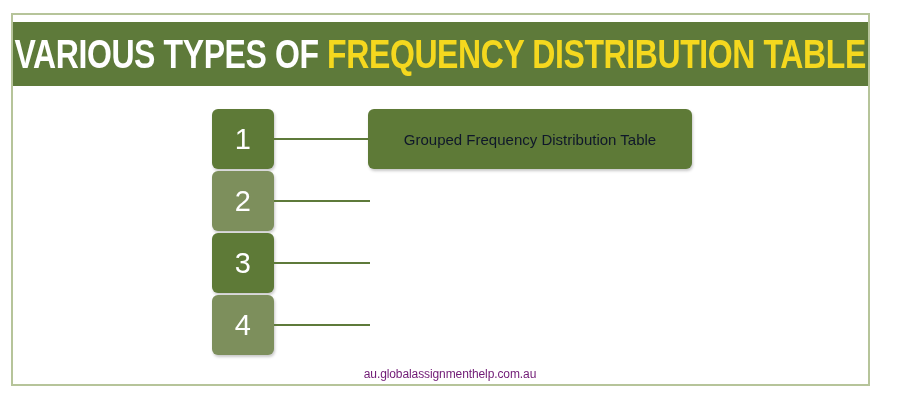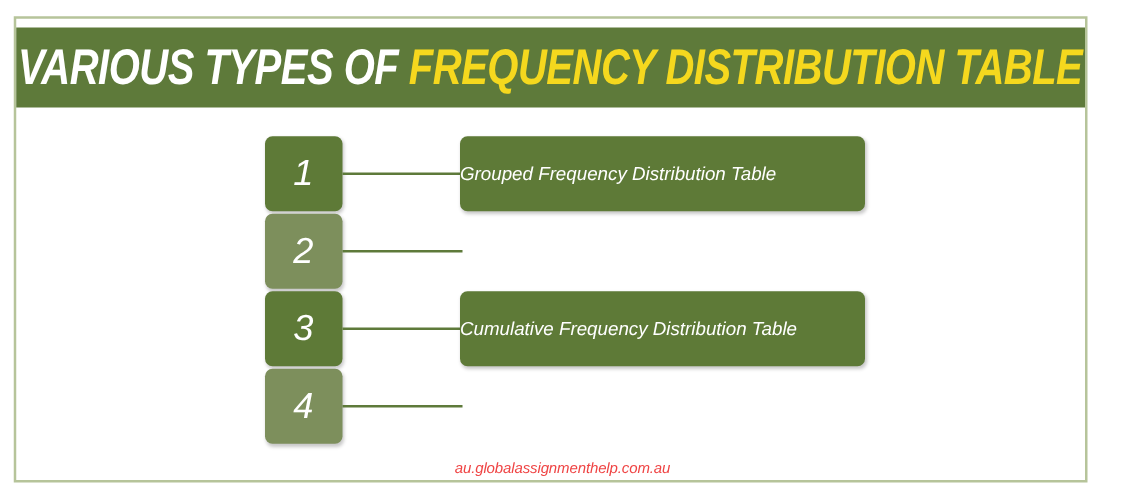--- a/index.html
+++ b/index.html
@@ -7,21 +7,20 @@
     padding: 0;
     background: #ffffff;
   }
   #canvas {
     position: relative;
     width: 900px;
     height: 400px;
     background: #ffffff;
     overflow: hidden;
     font-family: "Liberation Sans", sans-serif;
-    font-style: italic;
   }
 
   
   #frame {
     position: absolute;
     left: 11px;
     top: 13px;
     width: 859px;
     height: 373px;
     border: 2px solid #b6c49a;
@@ -104,40 +103,41 @@
   
   .label-bar {
     position: absolute;
     left: 368px;
     top: 0;
     width: 324px;
     height: 60px;
     border-radius: 6px;
     display: flex;
     align-items: center;
-    color: #ffffff;
+    color: #0f172a;
     font-size: 15px;
     font-weight: 400;
     padding-left: 0;
     box-sizing: border-box;
     box-shadow: 1px 2px 3px rgba(0,0,0,0.22);
+    justify-content: center;
   }
 
   .tone-dark  { background: #5e7a37; }
   .tone-light { background: #7d8f5c; }
 
   
   #footer {
     position: absolute;
     left: 0;
     top: 367px;
     width: 900px;
     text-align: center;
     font-size: 12px;
-    color: #ef4444;
+    color: #701a75;
     letter-spacing: -0.1px;
   }
 </style>
 </head>
 <body>
 
 <div id="canvas">
 
   <div id="frame"></div>
 
@@ -162,23 +162,20 @@
         <span>2</span>
       </div>
       <div class="connector"></div>
     </div>
 
     <div class="row row-3">
       <div class="num-box tone-dark">
         <span>3</span>
       </div>
       <div class="connector"></div>
-      <div class="label-bar tone-dark">
-        <span>Cumulative Frequency Distribution Table</span>
-      </div>
     </div>
 
     <div class="row row-4">
       <div class="num-box tone-light">
         <span>4</span>
       </div>
       <div class="connector"></div>
     </div>
 
   </div>

